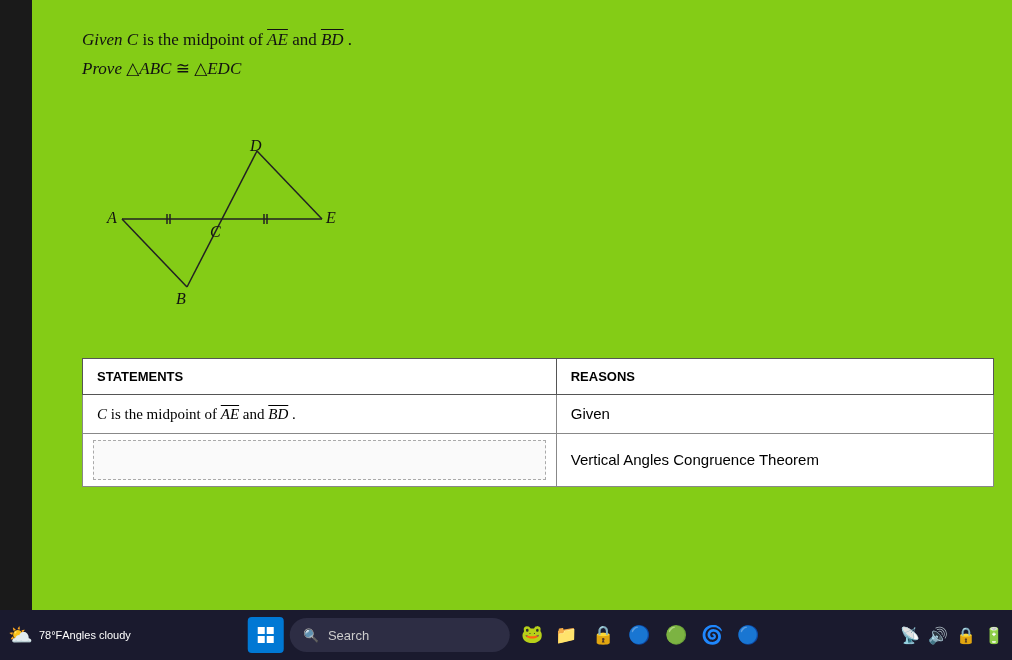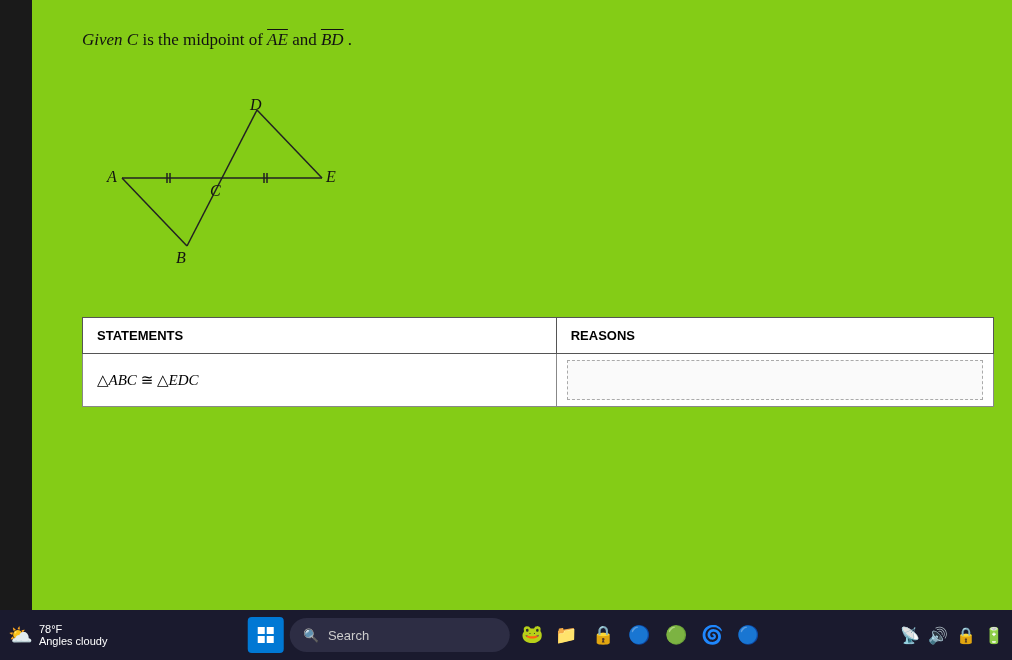--- a/index.html
+++ b/index.html
@@ -107,21 +107,20 @@
     }
 
     .taskbar-left {
       display: flex;
       align-items: center;
       gap: 8px;
     }
 
     .weather-widget {
       display: flex;
-      flex-direction: column;
       align-items: flex-start;
       color: white;
       font-size: 11px;
       font-family: Arial, sans-serif;
       margin-right: 4px;
     }
 
     .weather-icon {
       font-size: 20px;
       margin-right: 6px;
@@ -221,20 +220,24 @@
 <div class="main-content">
 
   <div class="given-text">
     <span style="font-style:italic; font-weight:normal;">Given</span>
     <em> C </em>is the midpoint of
     <span class="overline"><em>AE</em></span>
     and
     <span class="overline"><em>BD</em></span> .
   </div>
 
+  <div class="prove-text">
+    <span style="font-style:italic;">Prove</span>
+    △<em>ABC</em> ≅ △<em>EDC</em>
+  </div>
 
   <div class="diagram-container">
     <svg class="diagram" viewBox="0 0 260 230">
 
       <line x1="20" y1="120" x2="220" y2="120" stroke="#222" stroke-width="1.5"></line>
 
       <line x1="155" y1="52" x2="85" y2="188" stroke="#222" stroke-width="1.5"></line>
 
       <line x1="20" y1="120" x2="85" y2="188" stroke="#222" stroke-width="1.5"></line>
 
@@ -256,33 +259,41 @@
 
   <table class="proof-table">
     <thead>
       <tr>
         <th style="width:52%;">STATEMENTS</th>
         <th style="width:48%;">REASONS</th>
       </tr>
     </thead>
     <tbody>
 
-
-
-
       <tr>
         <td>
           <span class="statement-text">
-            △<em>ABC</em> ≅ △<em>EDC</em>
+            <em>C</em> is the midpoint of <span class="overline"><em>AE</em></span> and <span class="overline"><em>BD</em></span> .
           </span>
         </td>
+        <td>
+          <span class="reason-text">Given</span>
+        </td>
+      </tr>
+
+      <tr>
         <td class="input-cell">
           <div class="input-box"></div>
         </td>
+        <td>
+          <span class="reason-text">Vertical Angles Congruence Theorem</span>
+        </td>
       </tr>
+
+
     </tbody>
   </table>
 </div>
 
 <div class="taskbar">
   <div class="taskbar-left">
 
     <div class="weather-info">
       <span class="weather-icon">⛅</span>
       <div class="weather-widget">

